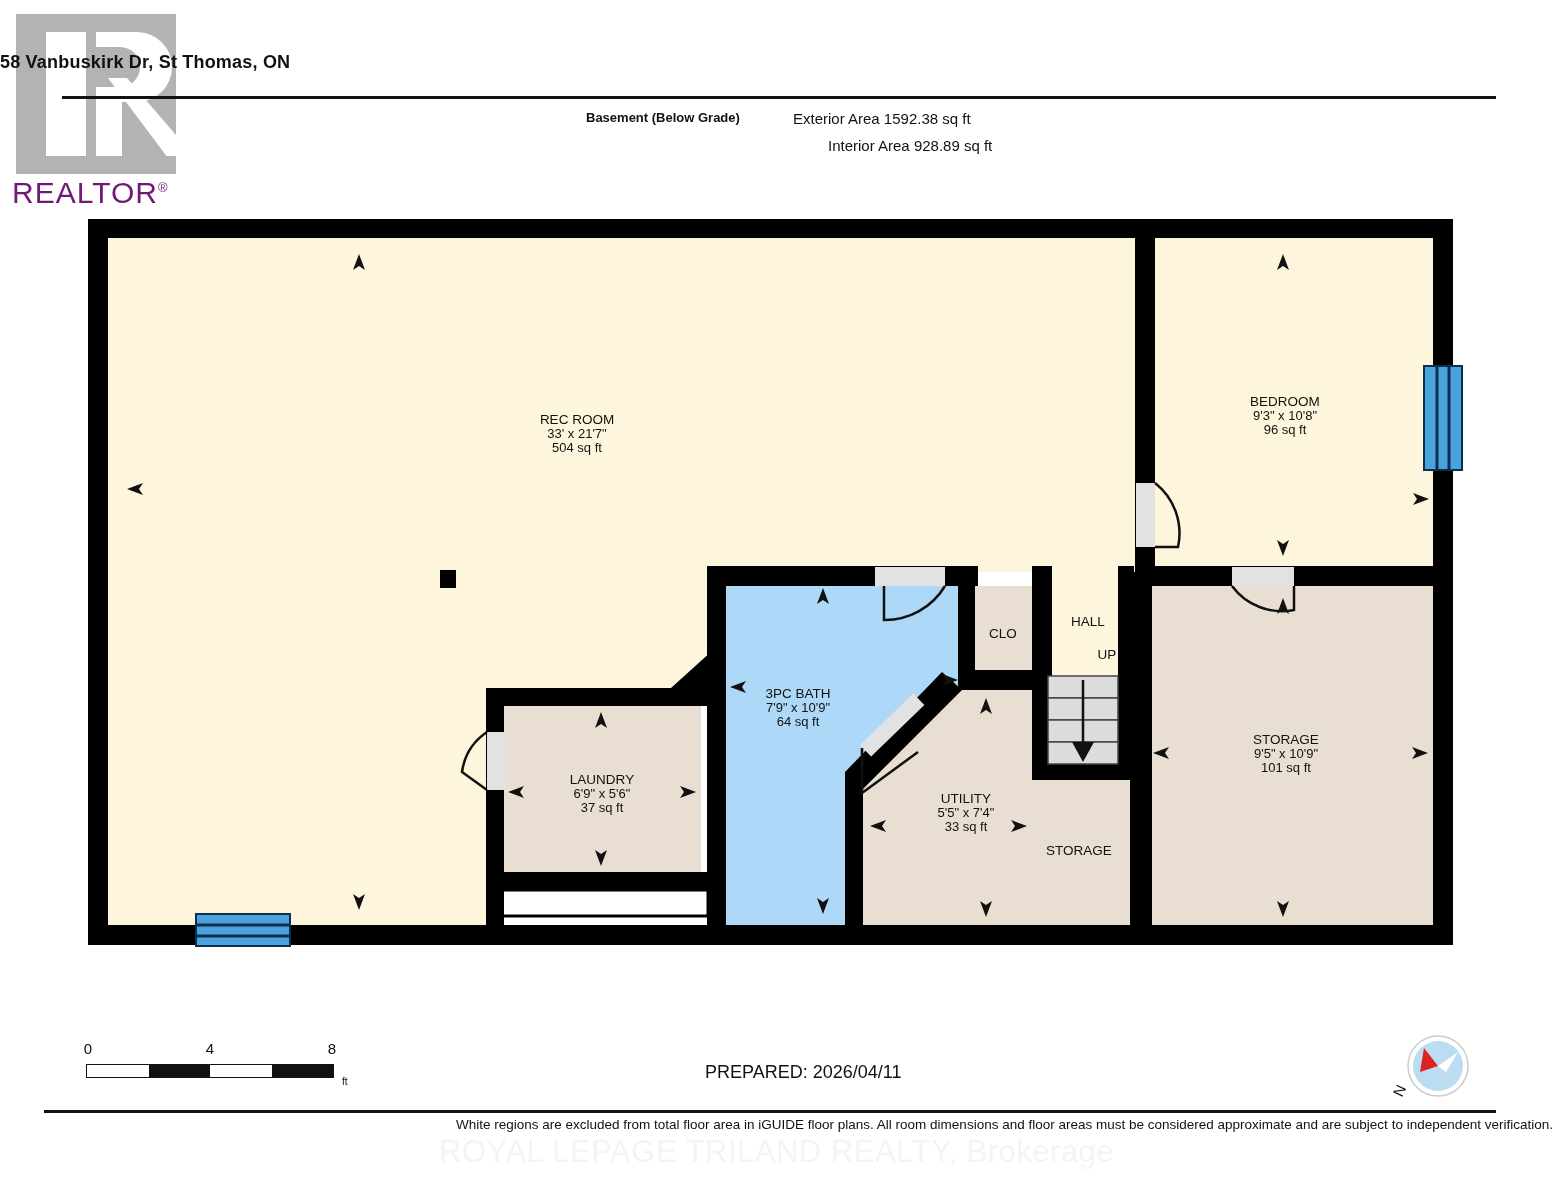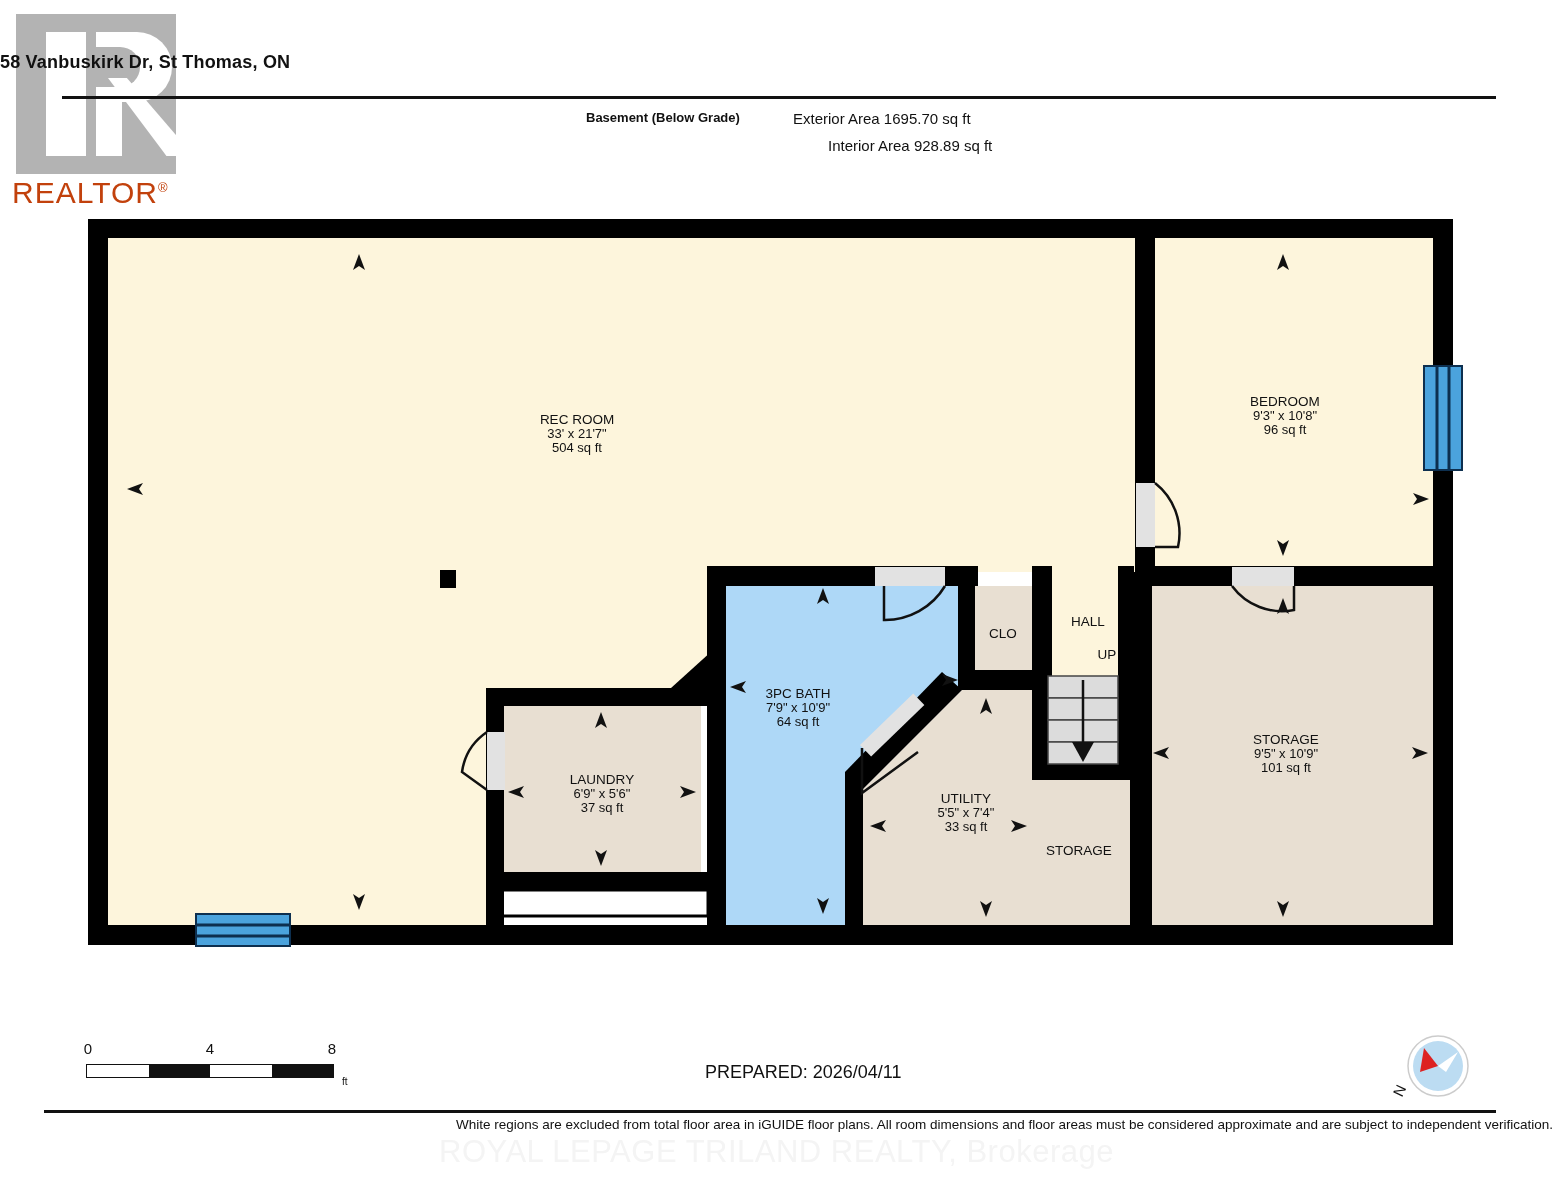--- a/index.html
+++ b/index.html
@@ -16,21 +16,21 @@
   .rlt-box{position:absolute;left:8px;top:0;width:160px;height:160px;background:#b3b3b3;}
   .rlt-bar{position:absolute;left:30px;top:18px;width:40px;height:124px;background:#ffffff;}
   .rlt-r-outer{position:absolute;left:80px;top:18px;width:76px;height:70px;background:#ffffff;
                border-radius:0 38px 38px 0;}
   .rlt-r-inner{position:absolute;left:80px;top:33px;width:44px;height:40px;background:#b3b3b3;
                border-radius:0 20px 20px 0;}
   .rlt-stem{position:absolute;left:80px;top:18px;width:26px;height:124px;background:#ffffff;}
   .rlt-leg{position:absolute;left:92px;top:64px;width:86px;height:78px;background:#ffffff;
            clip-path:polygon(0 0,22% 0,100% 100%,68% 100%);}
   .rlt-word{position:absolute;left:4px;top:162px;font-size:30px;letter-spacing:1px;
-            color:#c2410c;font-weight:400;}
+            color:#701a75;font-weight:400;}
   .rlt-reg{font-size:13px;vertical-align:super;}
 
   
   #page-title{position:absolute;left:0;top:52px;width:1462px;
               font-size:18px;font-weight:bold;letter-spacing:.2px;}
   #header-rule{position:absolute;left:62px;top:96px;width:1434px;height:3px;background:#111;}
   #floor-label{position:absolute;left:586px;top:110px;font-size:13px;font-weight:bold;}
   #area-ext{position:absolute;left:793px;top:110px;font-size:15px;}
   #area-int{position:absolute;left:828px;top:137px;font-size:15px;}
 
@@ -79,21 +79,21 @@
       <div class="rlt-r-outer"></div>
       <div class="rlt-r-inner"></div>
       <div class="rlt-leg"></div>
     </div>
     <div class="rlt-word"><span>REALTOR</span><span class="rlt-reg">®</span></div>
   </div>
 
   <div id="page-title">58 Vanbuskirk Dr, St Thomas, ON</div>
   <div id="header-rule"></div>
   <div id="floor-label">Basement (Below Grade)</div>
-  <div id="area-ext">Exterior Area 1695.70 sq ft</div>
+  <div id="area-ext">Exterior Area 1592.38 sq ft</div>
   <div id="area-int">Interior Area 928.89 sq ft</div>
 
   <div id="floor-plan">
   <svg width="1553" height="1020" viewBox="0 0 1553 1020" xmlns="http://www.w3.org/2000/svg">
 
     <g>
 
       <path d="M108 238 H1135 V572 H713 V688 H492 V925 H108 Z" fill="#fdf5dc"></path>
 
       <rect x="1155" y="238" width="278" height="334" fill="#fdf5dc"></rect>

